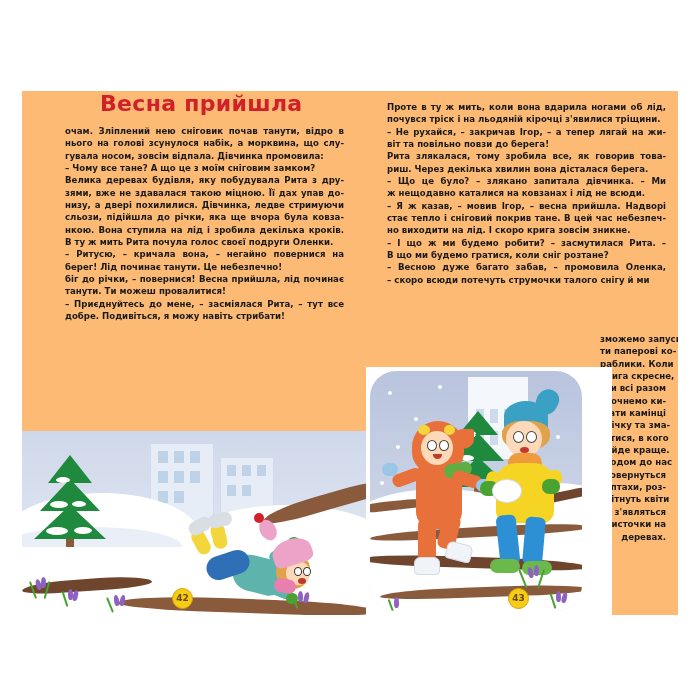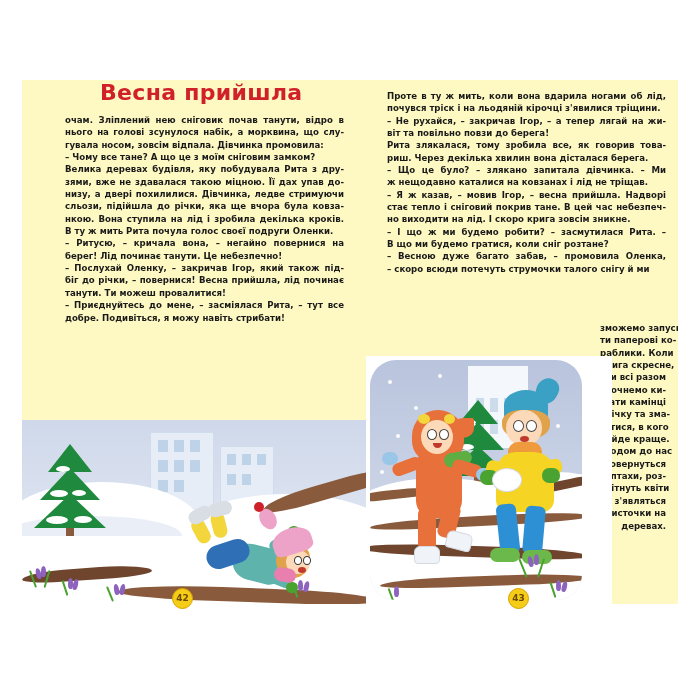--- a/index.html
+++ b/index.html
@@ -19,24 +19,24 @@
     width: 700px;
     height: 700px;
     background: #ffffff;
     overflow: hidden;
   }
 
   
   .spread {
     position: absolute;
     left: 22px;
-    top: 80px;
+    top: 91px;
     width: 656px;
     height: 524px;
-    background: #fef9c3;
+    background: #fdba74;
     overflow: hidden;
   }
 
   
   .title {
     position: absolute;
     left: 78px;
     top: 0px;
     width: 300px;
     font-family: "DejaVu Sans", sans-serif;
@@ -250,21 +250,20 @@
           <span class="ln">низу, а двері похилилися. Дівчинка, ледве стримуючи</span>
           <span class="ln">сльози, підійшла до річки, яка ще вчора була ковза-</span>
           <span class="ln">нкою. Вона ступила на лід і зробила декілька кроків.</span>
           <span class="ln last">В ту ж мить Рита почула голос своєї подруги Оленки.</span>
         </p>
         <p class="ind">
           <span class="ln">– Ритусю, – кричала вона, – негайно повернися на</span>
           <span class="ln last">берег! Лід починає танути. Це небезпечно!</span>
         </p>
         <p class="ind">
-          <span class="ln">– Послухай Оленку, – закричав Ігор, який також під-</span>
           <span class="ln">біг до річки, – повернися! Весна прийшла, лід починає</span>
           <span class="ln last">танути. Ти можеш провалитися!</span>
         </p>
         <p class="ind">
           <span class="ln">– Приєднуйтесь до мене, – засміялася Рита, – тут все</span>
           <span class="ln last">добре. Подивіться, я можу навіть стрибати!</span>
         </p>
       </div>
 
     <div class="col" id="col-right-top">
@@ -275,21 +274,21 @@
         <p class="ind">
           <span class="ln">– Не рухайся, – закричав Ігор, – а тепер лягай на жи-</span>
           <span class="ln last">віт та повільно повзи до берега!</span>
         </p>
         <p class="ind">
           <span class="ln">Рита злякалася, тому зробила все, як говорив това-</span>
           <span class="ln last">риш. Через декілька хвилин вона дісталася берега.</span>
         </p>
         <p class="ind">
           <span class="ln">– Що це було? – злякано запитала дівчинка. – Ми</span>
-          <span class="ln last">ж нещодавно каталися на ковзанах і лід не тріщав.</span>
+          <span class="ln last">ж нещодавно каталися на ковзанах і лід не всюди.</span>
         </p>
         <p class="ind">
           <span class="ln">– Я ж казав, – мовив Ігор, – весна прийшла. Надворі</span>
           <span class="ln">стає тепло і сніговий покрив тане. В цей час небезпеч-</span>
           <span class="ln last">но виходити на лід. І скоро крига зовсім зникне.</span>
         </p>
         <p class="ind">
           <span class="ln">– І що ж ми будемо робити? – засмутилася Рита. –</span>
           <span class="ln last">В що ми будемо гратися, коли сніг розтане?</span>
         </p>

